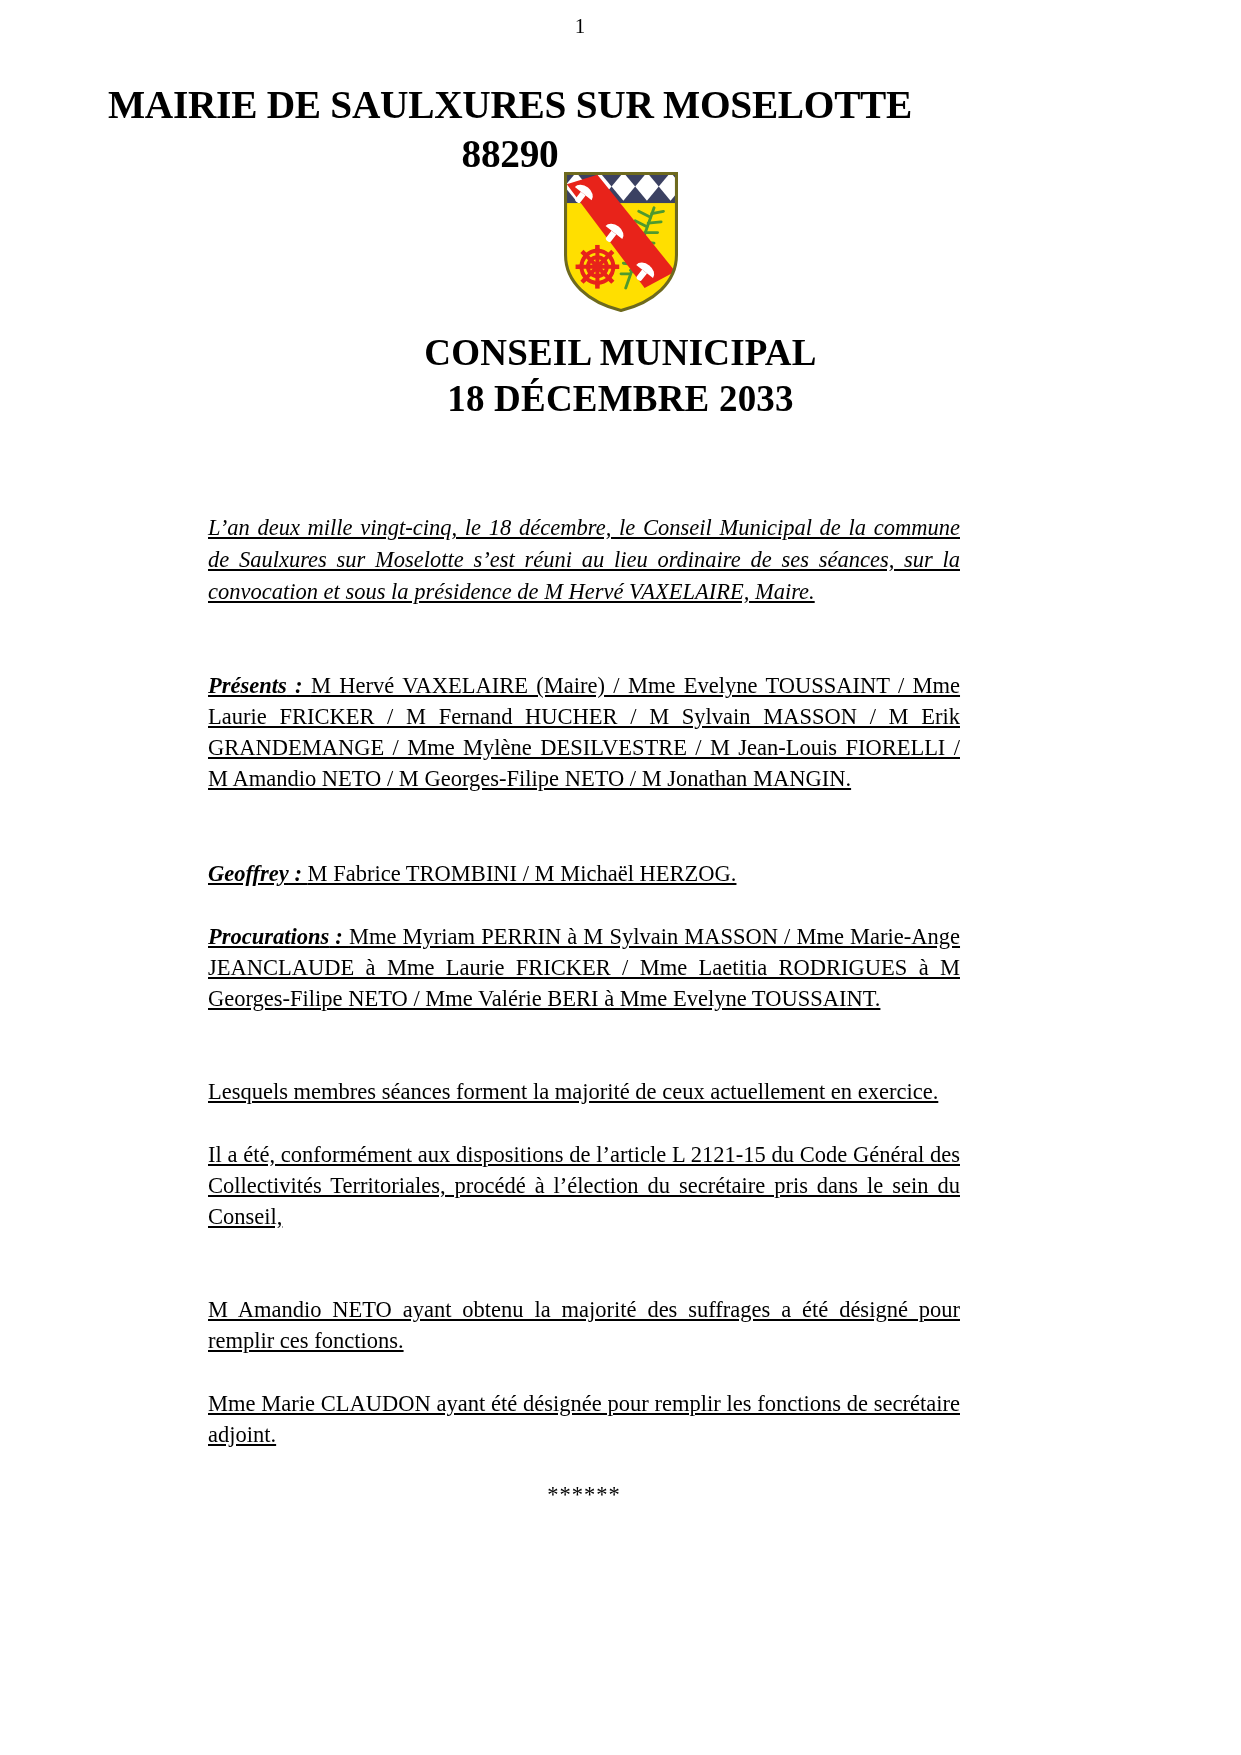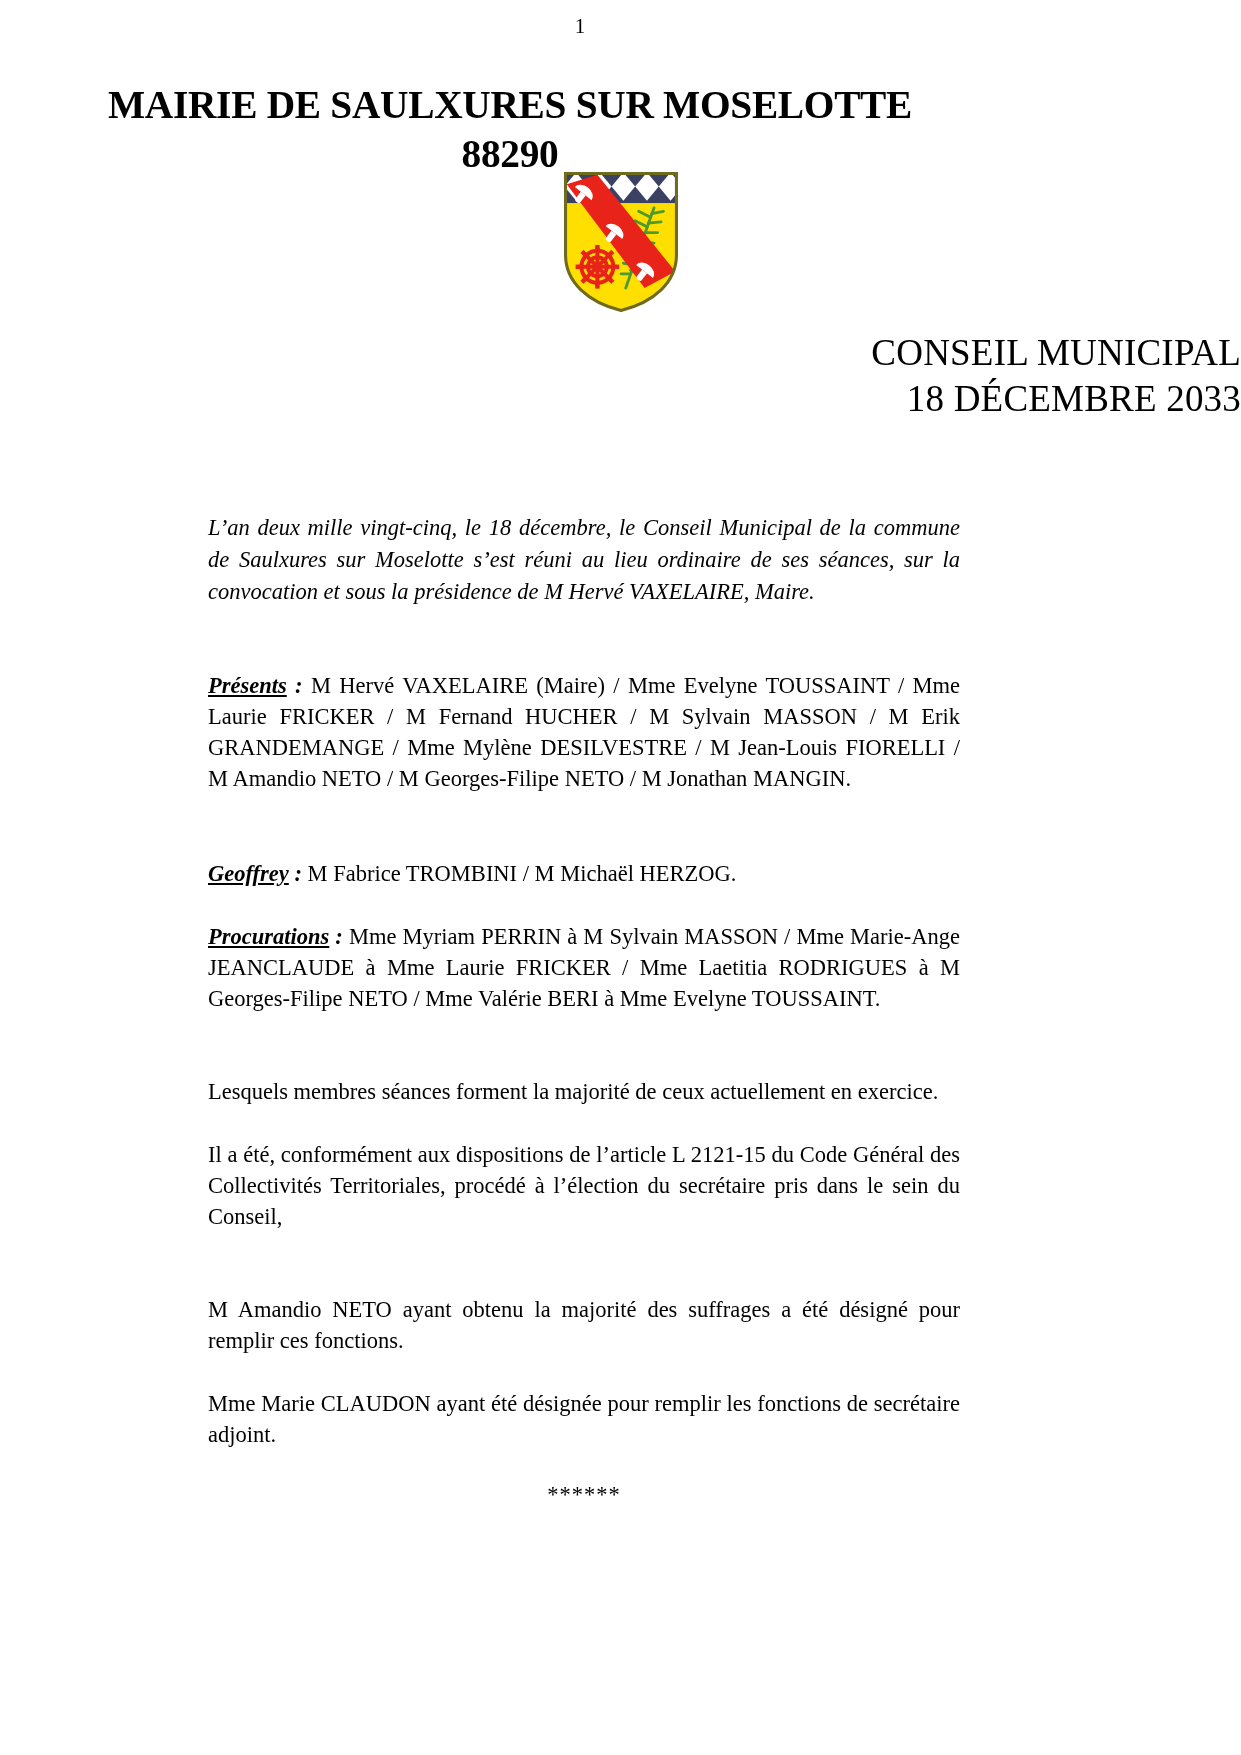--- a/index.html
+++ b/index.html
@@ -69,42 +69,42 @@
 
   
   .maintitle {
     position: absolute;
     top: 330px;
     left: 0;
     width: 1241px;
     text-align: center;
   }
   .maintitle .line {
-    font-weight: normal;
+    font-weight: bold;
     font-size: 37px;
     line-height: 46px;
     font-family: "Liberation Serif", "DejaVu Serif", serif;
     letter-spacing: 0.2px;
-    text-align: right;
   }
 
   
   .body-col {
     position: absolute;
     left: 208px;
     top: 512px;
     width: 752px;
   }
   p.para {
     margin: 0;
     font-size: 22.5px;
     line-height: 31px;
     text-align: justify;
     text-justify: inter-word;
     font-family: "Liberation Serif", "DejaVu Serif", serif;
+    text-decoration: underline;
   }
   p.intro {
     font-style: italic;
     font-size: 22.5px;
     line-height: 32px;
   }
   .gap-lg { height: 62px; }
   .gap-md { height: 32px; }
 
   .tag {

